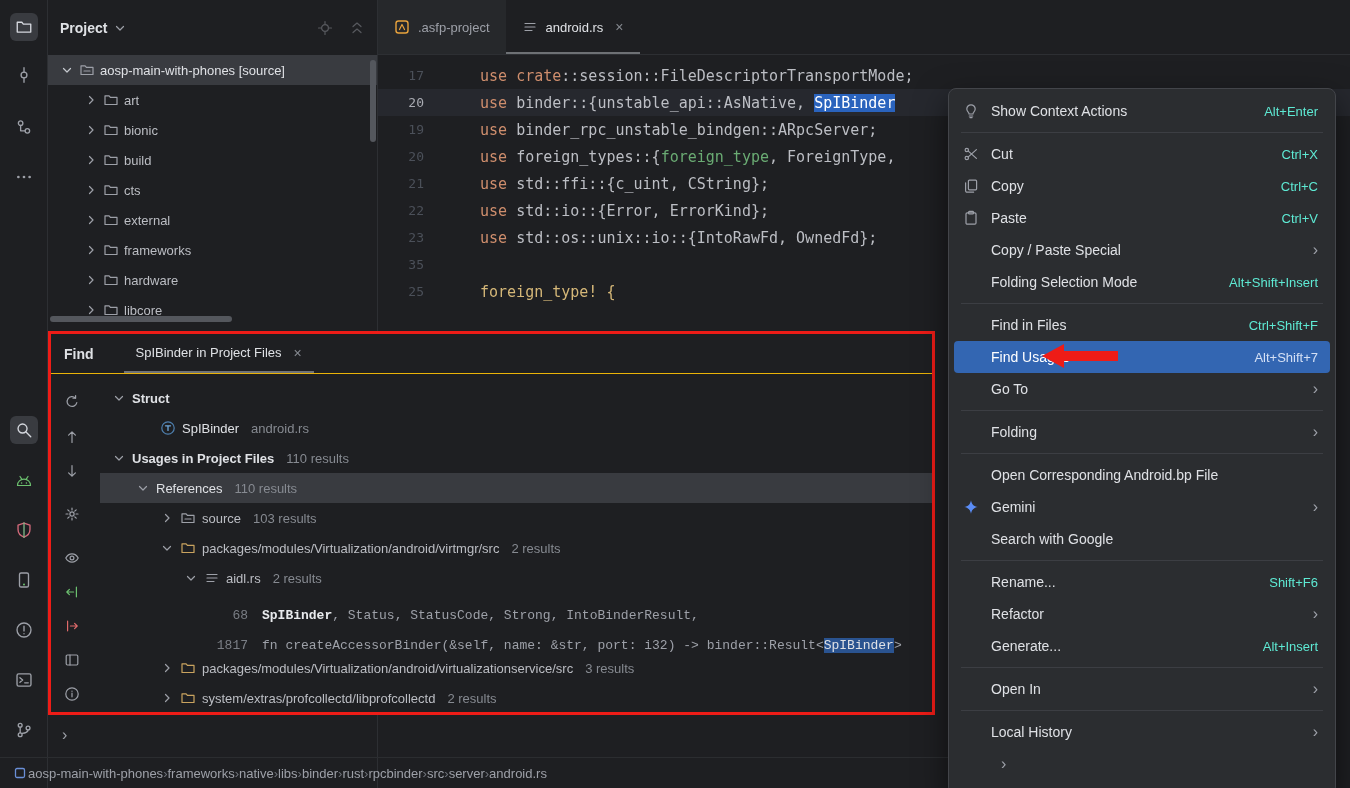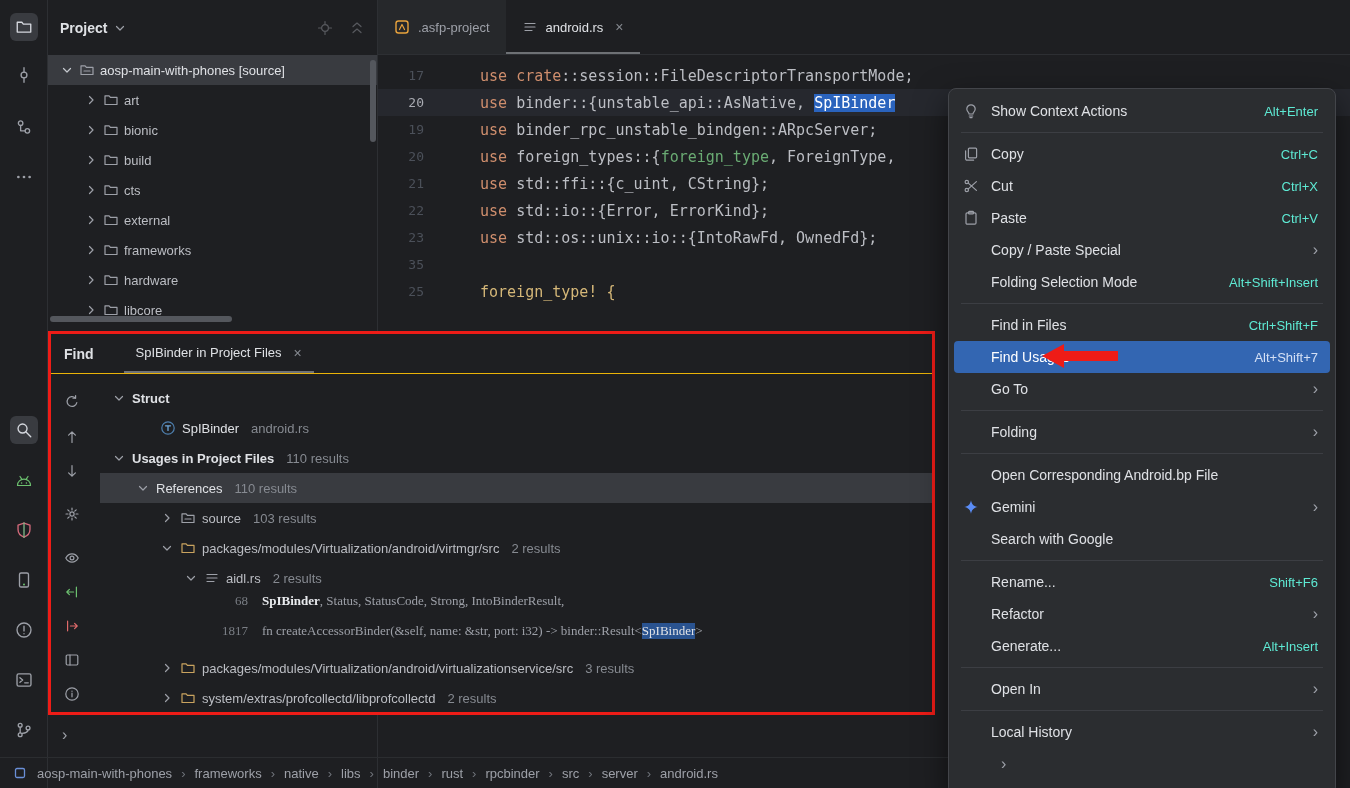--- a/index.html
+++ b/index.html
@@ -47,39 +47,39 @@
   .findp{left:48px;top:334px;width:887px;height:381px;background:#1e1f22;z-index:20}
   .find-head{height:40px;border-bottom:1px solid #eab308;display:flex;align-items:stretch}
   .find-title{display:flex;align-items:center;padding:0 16px;color:#dfe1e5;font-weight:bold;font-size:14px}
   .find-tab{display:flex;align-items:center;gap:8px;padding:0 12px;margin-left:14px;color:#dfe1e5;border-bottom:2px solid #6f737a}
   .ft{position:absolute;left:10px;width:28px;height:28px;display:flex;align-items:center;justify-content:center;color:#9da0a8}
   .ftree{position:absolute;left:52px;top:49px;right:3px}
   .frow{height:30px;display:flex;align-items:center;gap:6px;white-space:nowrap}
   .frow.selected{background:#393b40}
   .count{color:#868a91;margin-left:6px}
   .grouplbl{color:#dfe1e5;font-weight:bold}
-  .urow{height:30px;display:flex;align-items:flex-start;white-space:pre;font-family:Liberation Serif, serif;font-size:13px}
+  .urow{height:30px;display:flex;align-items:flex-end;white-space:pre;font-family:Liberation Mono, monospace;font-size:13px}
   .unum{width:64px;text-align:right;color:#7a7e85;flex:none;margin-right:14px}
   .ucode{color:#9da0a8;white-space:pre}
   .umatch{color:#e8eaed;font-weight:bold;white-space:pre}
   .umatch2{background:#2a5390;color:#dfe1e5;white-space:pre}
 
   
   .menu{left:948px;top:88px;width:388px;background:#2b2d30;border:1px solid #43454a;border-radius:8px;padding:6px 0 14px;z-index:50;box-shadow:0 12px 32px rgba(0,0,0,.55);font-size:14px}
   .mi{height:32px;display:flex;align-items:center;margin:0 5px;padding:0 12px 0 9px;border-radius:4px;color:#dfe1e5}
   .mi .mico{width:16px;height:16px;margin-right:12px;display:flex;align-items:center;justify-content:center;flex:none}
   .mi .mlabel{flex:1}
   .mi .mshort{color:#5eead4;font-size:13px}
   .mi .msub{color:#9da0a8;margin-left:10px;font-size:16px;line-height:1}
   .mi.hl{background:#3366b2;color:#fff}
   .mi.hl .mshort{color:#d4e0f5}
   .msep{height:1px;background:#3c3e43;margin:5px 12px}
 
   
-  .bottombar{left:0;top:757px;width:1210px;height:31px;display:flex;align-items:center;gap:9px;padding-left:12px;color:#9da0a8;border-top:1px solid #2b2d30}
+  .bottombar{left:0;top:757px;width:1210px;height:31px;display:flex;align-items:center;padding-left:12px;color:#9da0a8;border-top:1px solid #2b2d30}
   .bc-sep{color:#6f737a}
 
   
   .ann-rect{left:48px;top:331px;width:887px;height:384px;border:3px solid #ee1c17;z-index:40;pointer-events:none}
   .ann-arrow{z-index:60;pointer-events:none}
 </style>
 </head>
 <body>
 
 <div class="abs actbar">
@@ -583,37 +583,37 @@
           <path class="sv" d="M6.3 13h3.4M6.9 14.6h2.2"></path>
         </svg>
     </span>
     <span class="mlabel">Show Context Actions</span>
     <span class="mshort">Alt+Enter</span>
   </div>
   <div class="msep"></div>
   <div class="mi">
     <span class="mico">
       <svg width="16" height="16" viewBox="0 0 16 16">
-          <rect class="sv" x="5.4" y="2.2" width="8.2" height="9.6" rx="1"></rect>
-          <path class="sv" d="M2.6 4.8v8a1.4 1.4 0 0 0 1.4 1.4h6.6"></path>
-        </svg>
-    </span>
-    <span class="mlabel">Copy</span>
-    <span class="mshort">Ctrl+C</span>
-  </div>
-  <div class="mi">
-    <span class="mico">
-      <svg width="16" height="16" viewBox="0 0 16 16">
           <circle class="sv" cx="3.8" cy="4" r="1.7"></circle>
           <circle class="sv" cx="3.8" cy="12" r="1.7"></circle>
           <path class="sv" d="M5.3 5.1 13.4 12.4M5.3 10.9 13.4 3.6"></path>
         </svg>
     </span>
     <span class="mlabel">Cut</span>
     <span class="mshort">Ctrl+X</span>
+  </div>
+  <div class="mi">
+    <span class="mico">
+      <svg width="16" height="16" viewBox="0 0 16 16">
+          <rect class="sv" x="5.4" y="2.2" width="8.2" height="9.6" rx="1"></rect>
+          <path class="sv" d="M2.6 4.8v8a1.4 1.4 0 0 0 1.4 1.4h6.6"></path>
+        </svg>
+    </span>
+    <span class="mlabel">Copy</span>
+    <span class="mshort">Ctrl+C</span>
   </div>
   <div class="mi">
     <span class="mico">
       <svg width="16" height="16" viewBox="0 0 16 16">
           <rect class="sv" x="3" y="2.8" width="10" height="11.4" rx="1.2"></rect>
           <rect class="sv" x="5.6" y="1.4" width="4.8" height="2.6" rx=".7"></rect>
         </svg>
     </span>
     <span class="mlabel">Paste</span>
     <span class="mshort">Ctrl+V</span>

